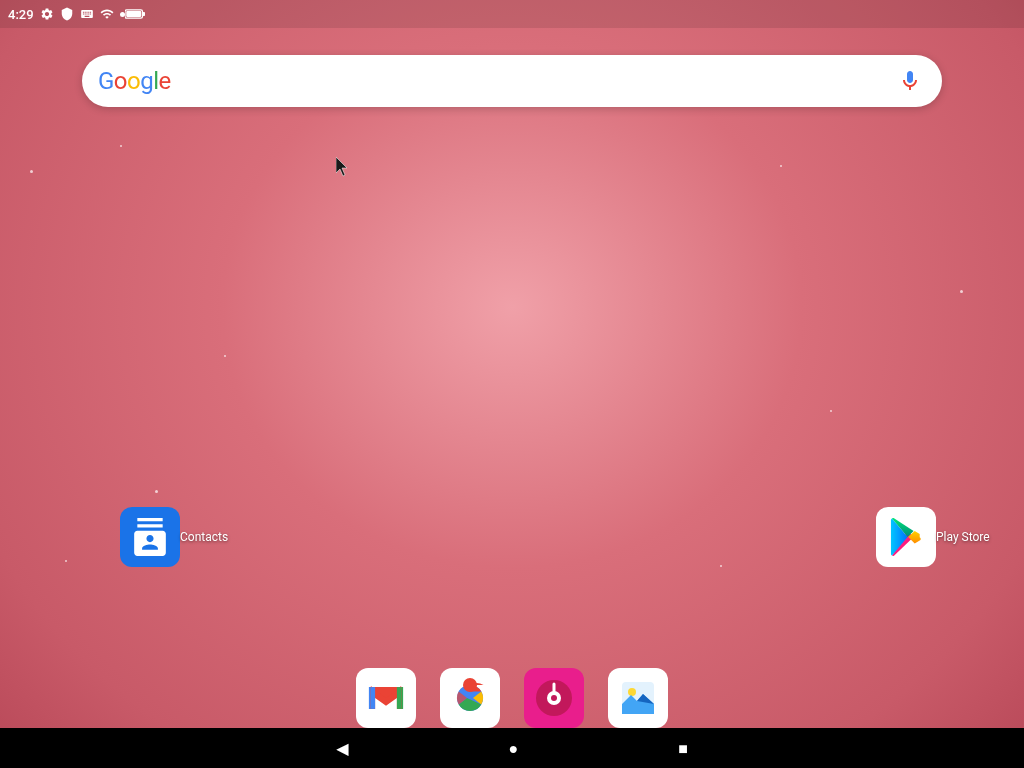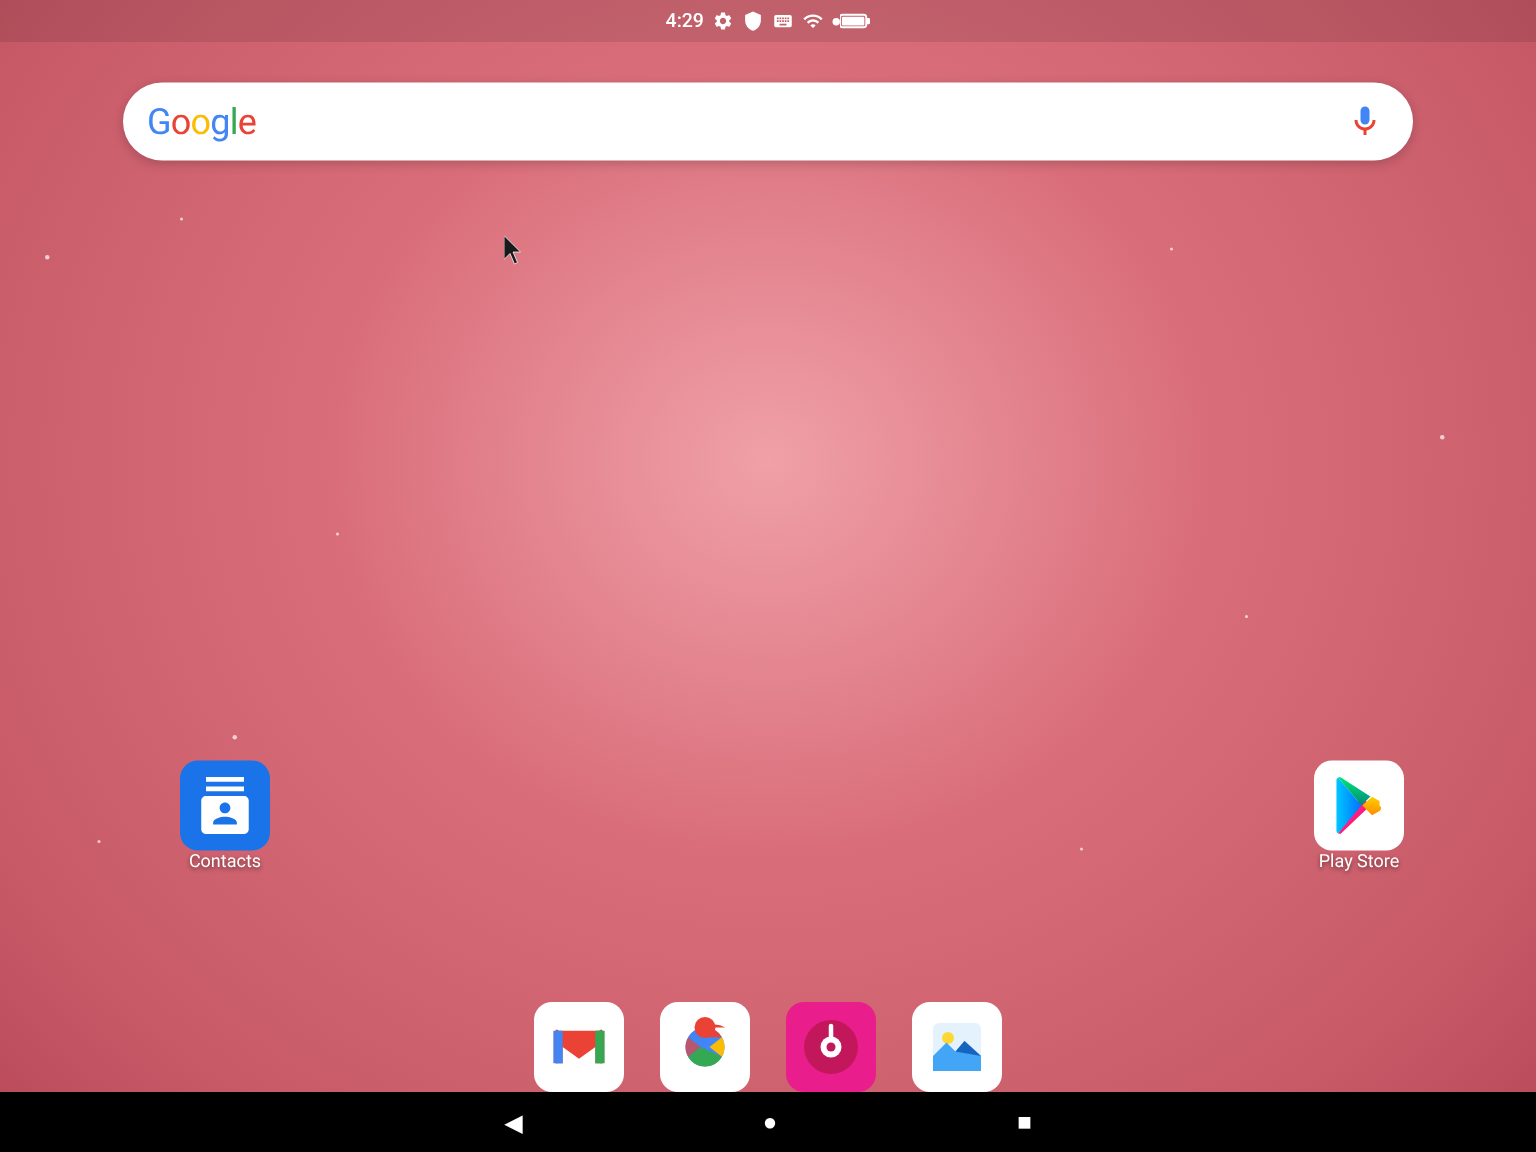--- a/index.html
+++ b/index.html
@@ -29,21 +29,21 @@
       border-radius: 50%;
     }
 
     
     .status-bar {
       position: absolute;
       top: 0; left: 0; right: 0;
       height: 28px;
       display: flex;
       align-items: center;
-      justify-content: center;
+      justify-content: flex-start;
       padding: 12px 8px;
       z-index: 10;
       background: rgba(0,0,0,0.1);
     }
 
     .status-left {
       display: flex;
       align-items: center;
       gap: 6px;
       color: white;
@@ -101,21 +101,21 @@
       height: 32px;
       display: flex;
       align-items: center;
       justify-content: center;
     }
 
     
     .app-icon {
       position: absolute;
       display: flex;
-      flex-direction: column;
+      flex-direction: row;
       align-items: center;
       cursor: pointer;
     }
 
     .app-label {
       color: white;
       font-size: 12px;
       text-shadow: 0 1px 3px rgba(0,0,0,0.5);
       text-align: center;
     }

